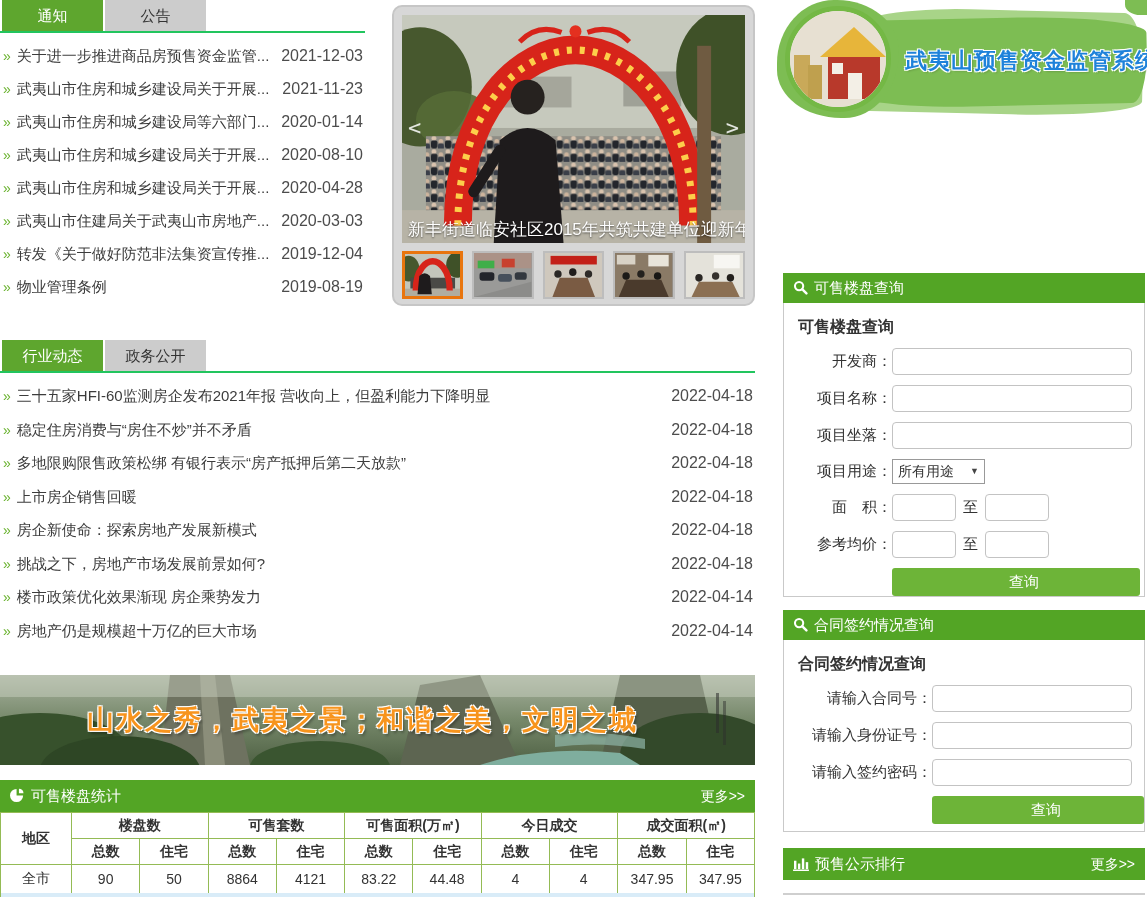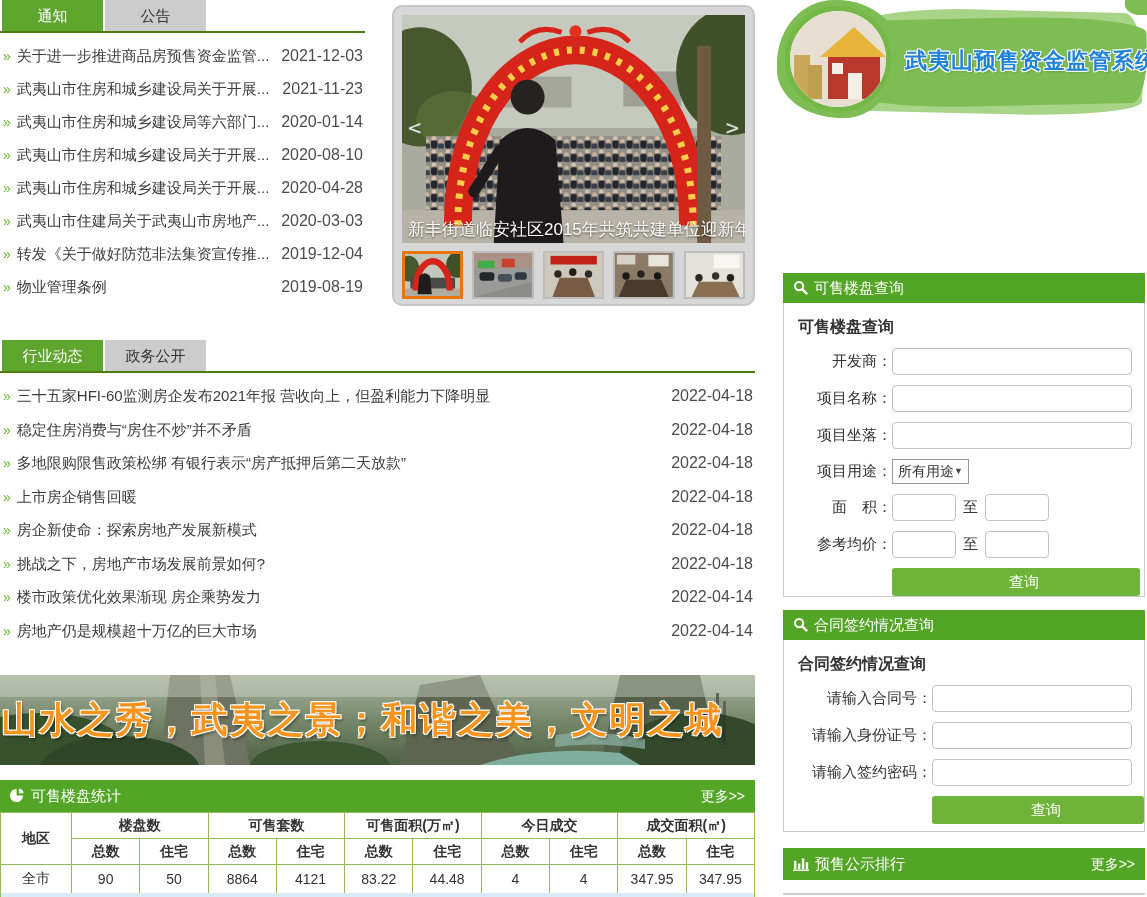--- a/index.html
+++ b/index.html
@@ -2,21 +2,21 @@
 <html><head>
 <meta charset="utf-8">
 <style>
   * { margin:0; padding:0; box-sizing:border-box; }
   html,body { width:1147px; height:897px; background:#fff; overflow:hidden;
     font-family:"Liberation Sans","DejaVu Sans",sans-serif; }
   .page { position:relative; width:1147px; height:897px; background:#fff; }
 
   
   .panel { position:absolute; }
-  .tabs { position:relative; height:33px; border-bottom:2px solid #4d7c0f; }
+  .tabs { position:relative; height:33px; border-bottom:2px solid #22c55e; }
   .tab { position:absolute; top:0; height:31px; width:101px; line-height:31px;
     text-align:center; font-size:15px; background:#cccccc; color:#333; cursor:pointer; }
   .tab.active { background:#5ea62e; color:#fff; }
   .tab.t1 { left:2px; } .tab.t2 { left:105px; }
   ul.news-list { list-style:none; margin-top:6px; }
   ul.news-list li { position:relative; height:33px; line-height:33px; white-space:nowrap; }
   .industry ul.news-list li { height:33.5px; line-height:33.5px; }
   .bullet { color:#6ab32f; font-size:14px; margin:0 6px 0 3px; }
   .news-title { font-size:15px; color:#3c3c3c; text-decoration:none; cursor:pointer; }
   .news-date { position:absolute; right:2px; top:0; font-size:16px; color:#4c4c4c; }
@@ -67,38 +67,38 @@
     border:1px solid #c9c9c9; border-top:none; padding:12px 12px 14px 12px; }
   .form-title { font-size:16px; font-weight:bold; color:#333; margin:2px 0 10px 2px; }
   .frow { display:flex; align-items:center; margin-bottom:10px; }
   .flabel { width:96px; text-align:right; font-size:15px; color:#333; flex:none; }
   .contract .flabel { width:136px; }
   input.txt { flex:1; height:27px; border:1px solid #c3c3c3; border-radius:4px;
     padding:0 6px; font-size:14px; outline:none; background:#fff; }
   input.txt.small { flex:none; width:64px; }
   .to-label { font-size:15px; color:#333; margin:0 7px; }
   .selectbox { height:25px; border:1px solid #999; background:#fff; font-size:14px; color:#333;
-    padding:0 5px; line-height:23px; cursor:pointer; display:inline-flex; align-items:center; gap:0; }
+    padding:0 5px; line-height:23px; cursor:pointer; display:inline-flex; align-items:center; gap:16px; }
   .selectbox .caret { font-size:9px; color:#444; }
   button.query { display:block; width:248px; height:28px; margin-left:96px; border:none;
     border-radius:3px; background:#6db438; color:#fff; font-size:15px; cursor:pointer;padding-left:16px; }
   .contract button.query { width:212px; margin-left:136px; }
 
   
   .rank-bar { position:absolute; left:783px; top:848px; width:362px; height:32px; background:#53a525;
     color:#fff; font-size:15px; line-height:32px; padding:0 10px; }
   .rank-bar .hicon { display:inline-block; vertical-align:-2px; margin-right:6px; }
   .more-link { float:right; color:#fff; font-size:14px; text-decoration:none; cursor:pointer; }
   .rank-edge { position:absolute; left:783px; top:893px; width:362px; border-top:2px solid #cfcfcf; }
 
   
   .scenic { position:absolute; left:0; top:675px; width:755px; height:90px; overflow:hidden; cursor:pointer; }
   .scenic svg { display:block; width:100%; height:100%; }
   .scenic-text { position:absolute; left:0; right:30px; top:50%; transform:translateY(-50%);
-    text-align:center; font-size:36px; font-weight:bold; color:#f7941d; letter-spacing:2px; white-space:nowrap;
+    text-align:center; font-size:27px; font-weight:bold; color:#f7941d; letter-spacing:2px; white-space:nowrap;
     text-shadow:-1px -1px 0 #fff,1px -1px 0 #fff,-1px 1px 0 #fff,1px 1px 0 #fff,2px 3px 3px rgba(0,0,0,.35); }
 
   
   .stats-bar { position:absolute; left:0; top:780px; width:755px; height:32px; background:#53a525;
     color:#fff; font-size:15px; line-height:32px; padding:0 10px; }
   .stats-bar .hicon { display:inline-block; vertical-align:-2px; margin-right:6px; }
   table.stats { position:absolute; left:0; top:812px; width:755px; border-collapse:collapse; table-layout:fixed; }
   table.stats th, table.stats td { border:1px solid #94bb55; text-align:center; color:#333;
     font-size:14px; background:#fff; padding:0; }
   table.stats thead tr { height:26px; } table.stats thead th { font-weight:bold; }

